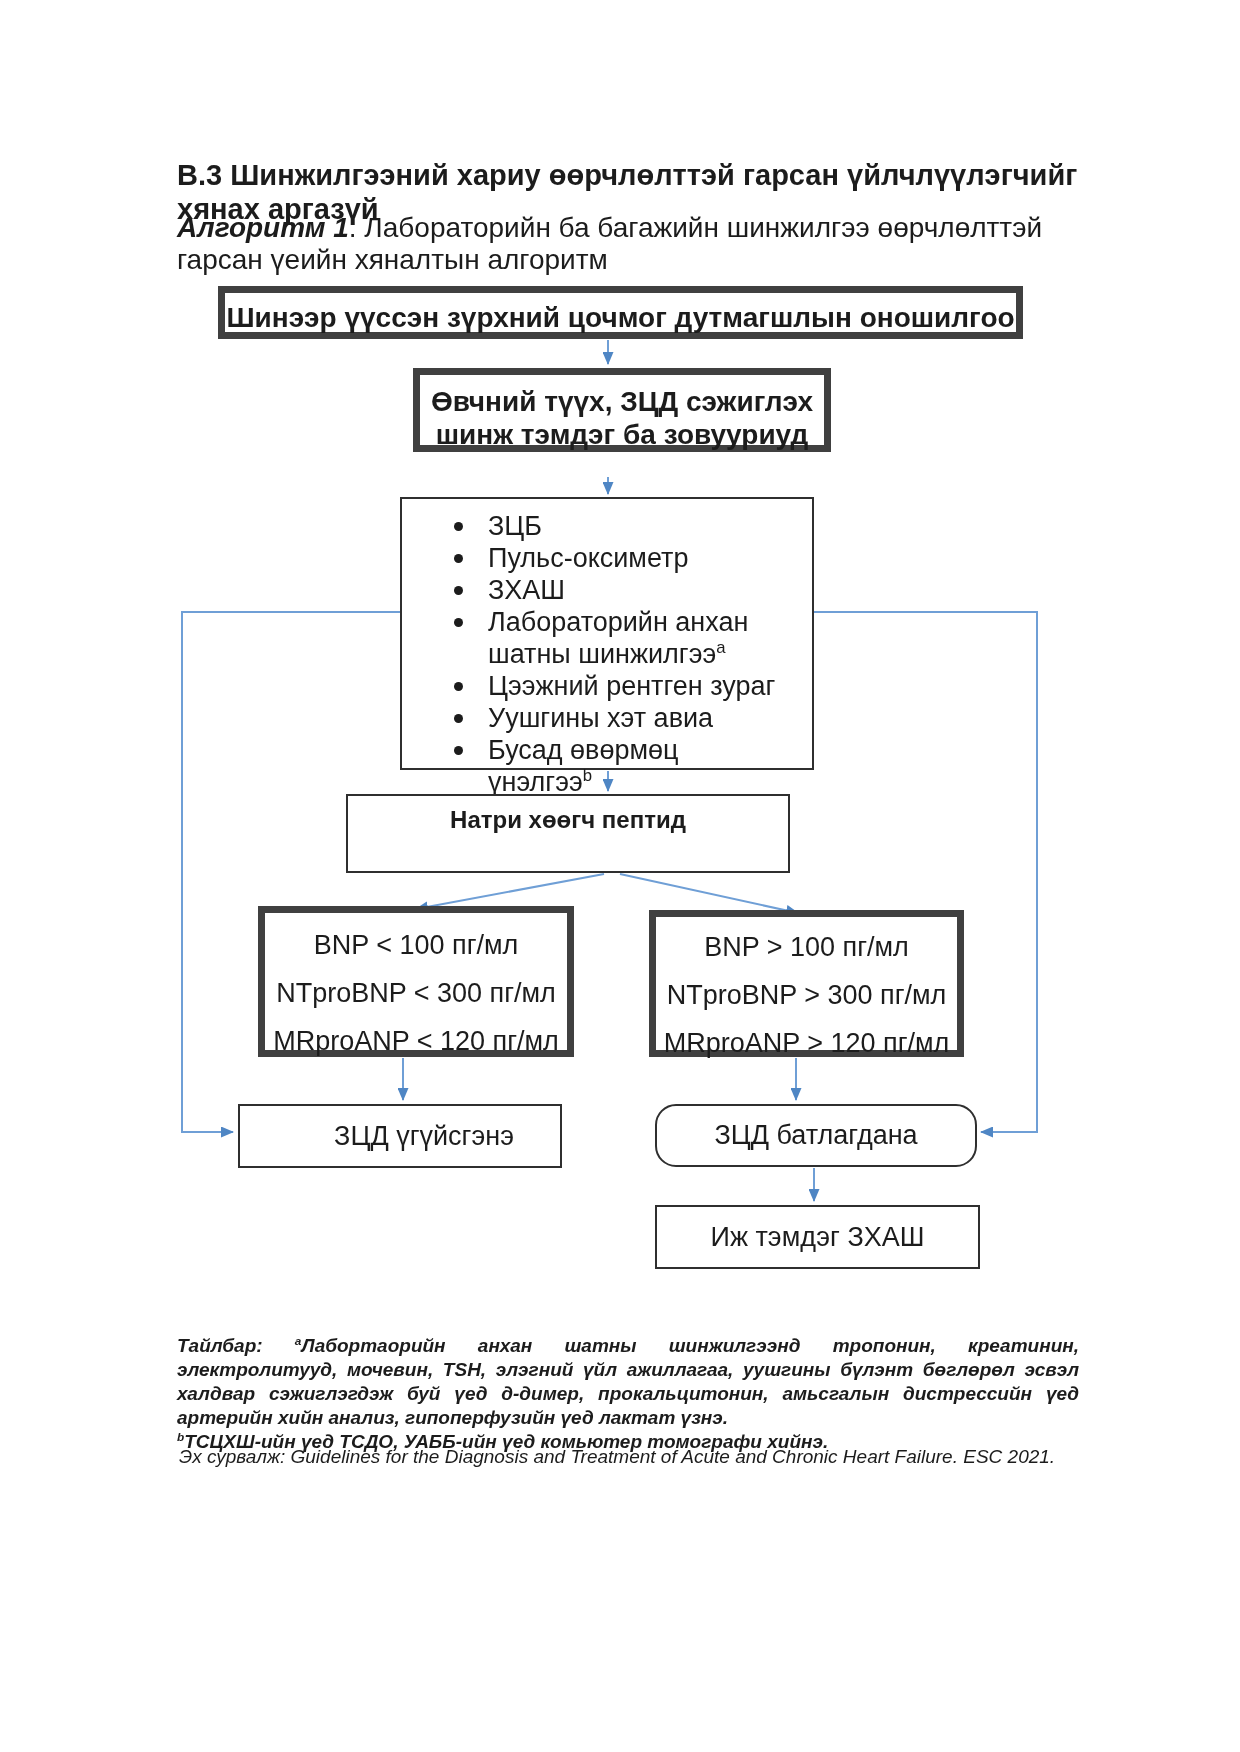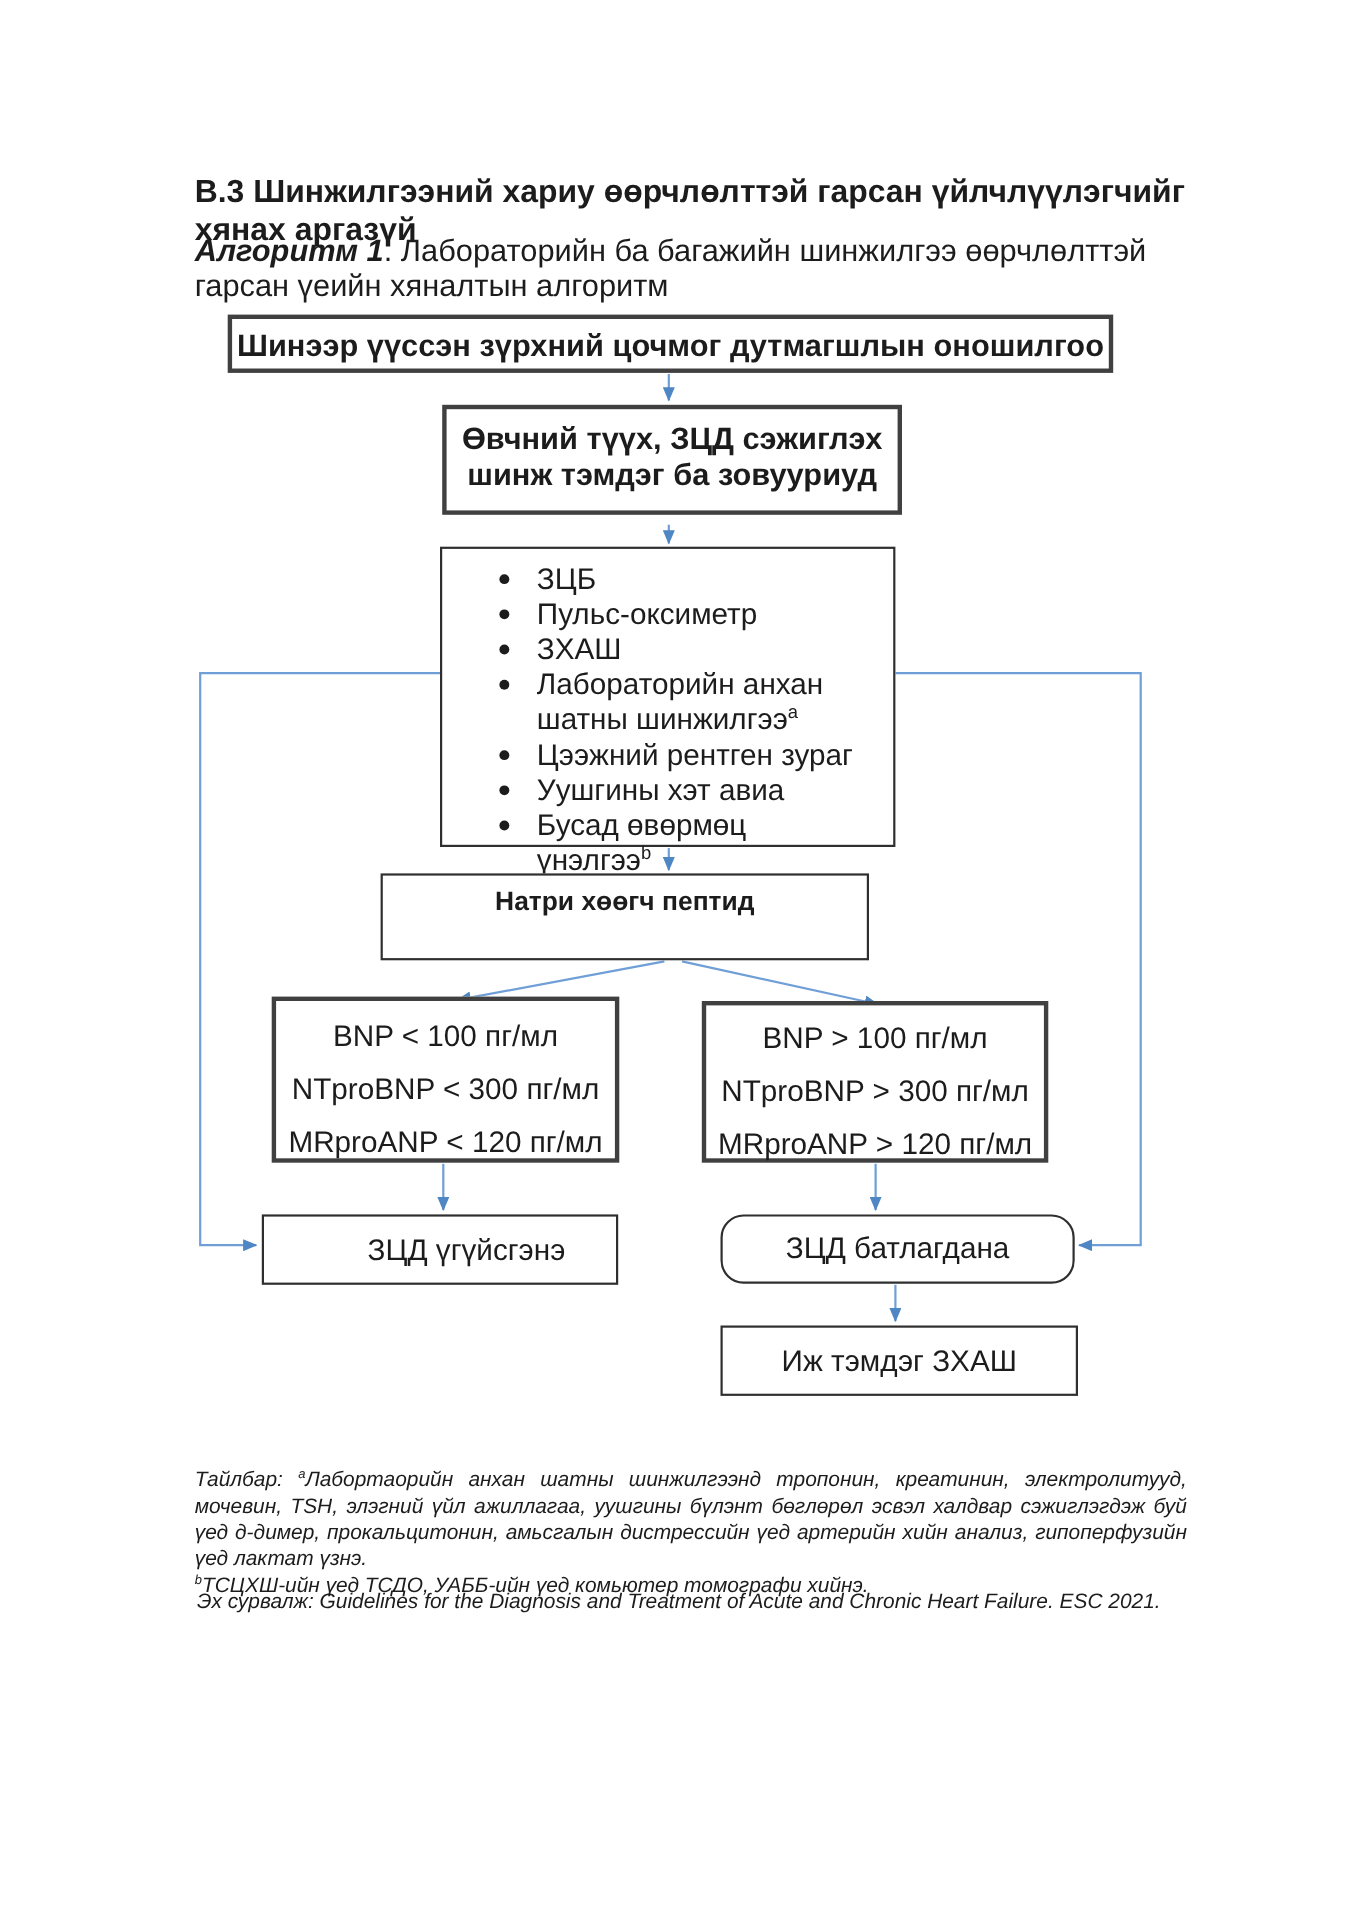--- a/index.html
+++ b/index.html
@@ -16,42 +16,42 @@
   .subtitle{
     position:absolute;left:177px;top:212px;width:950px;
     font-size:28px;line-height:32px;
   }
   .subtitle .alg-label{font-weight:bold;font-style:italic;}
   svg.connectors{position:absolute;left:0;top:0;pointer-events:none;}
   .box{
     position:absolute;box-sizing:border-box;background:#ffffff;
     text-align:center;
   }
-  .b-blue{border:4px solid #404040;}
+  .b-blue{border:7px solid #404040;margin-left:11px;}
   .b-black{border:2px solid #2f2f2f;}
   .bold{font-weight:bold;}
   .box1{left:207px;top:286px;width:805px;height:53px;font-size:28px;line-height:49px;}
-  .box2{left:402px;top:368px;width:418px;height:100px;font-size:28px;line-height:33px;padding-top:10px;}
+  .box2{left:402px;top:368px;width:418px;height:84px;font-size:28px;line-height:33px;padding-top:10px;}
   .box3{left:400px;top:497px;width:414px;height:273px;font-size:27px;line-height:32px;
         padding:11px 26px 0 52px;text-align:left;}
   .bullet-item{display:flex;align-items:flex-start;}
   .bullet{width:9px;height:9px;border-radius:50%;background:#1c1c1c;flex:0 0 9px;
           margin:12px 0 0 0;}
   .bi-text{padding-left:25px;max-width:300px;}
   .box4{left:346px;top:794px;width:444px;height:79px;font-size:24px;padding-top:10px;}
   .box5{left:247px;top:906px;width:316px;height:151px;font-size:27px;line-height:48px;padding-top:8px;}
   .box6{left:638px;top:910px;width:315px;height:147px;font-size:27px;line-height:48px;padding-top:6px;}
   .box7{left:238px;top:1104px;width:324px;height:64px;font-size:27px;padding-left:48px;}
   .box8{left:655px;top:1104px;width:322px;height:63px;font-size:27px;border-radius:21px;}
   .box9{left:655px;top:1205px;width:325px;height:64px;font-size:27px;}
   .vcenter{display:flex;align-items:center;justify-content:center;}
   sup{font-size:0.62em;line-height:0;}
   .footnote{
     position:absolute;left:177px;top:1334px;width:902px;margin:0;
-    font-size:19px;line-height:24px;font-style:italic;text-align:justify;
+    font-size:19px;line-height:24px;font-style:italic;text-align:justify;font-weight:bold;
   }
   .source{
     position:absolute;left:177px;top:1444px;width:980px;margin:2px;
     font-size:19px;font-style:italic;
   }
 </style>
 </head>
 <body>
 
 <div class="canvas">

